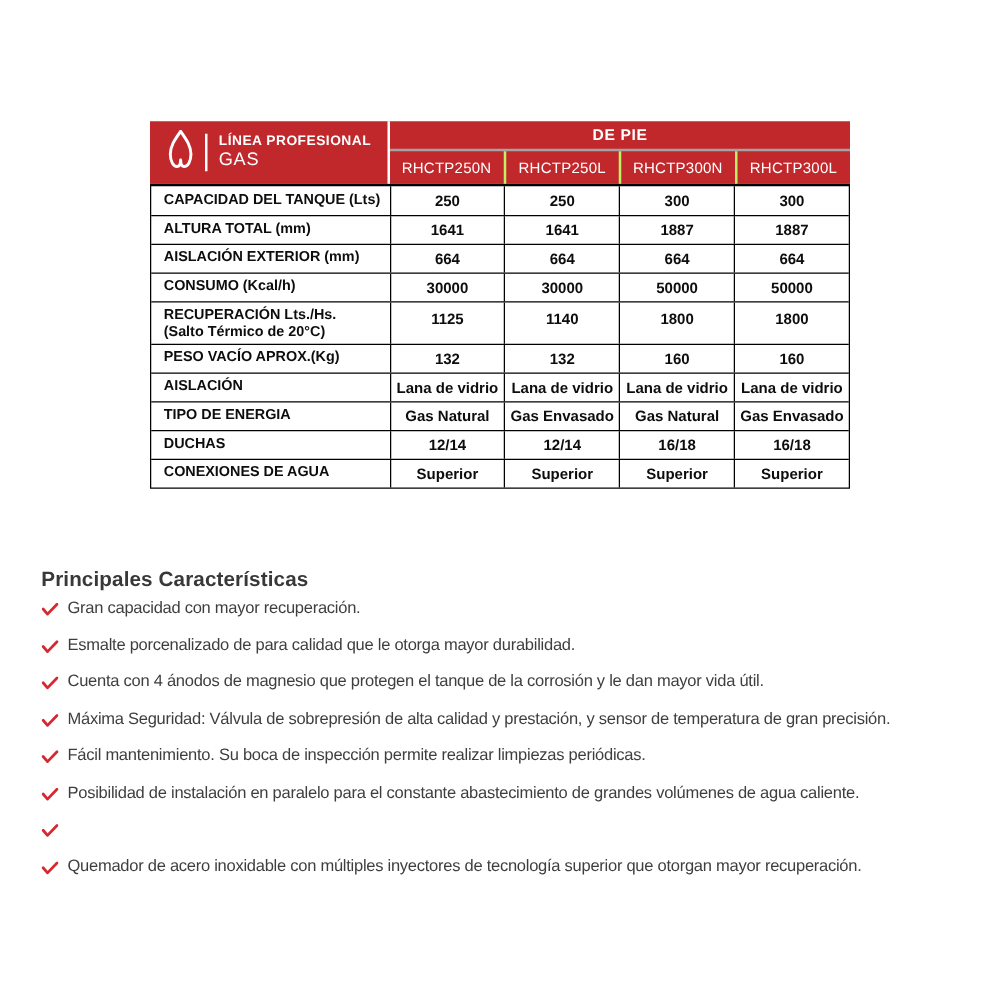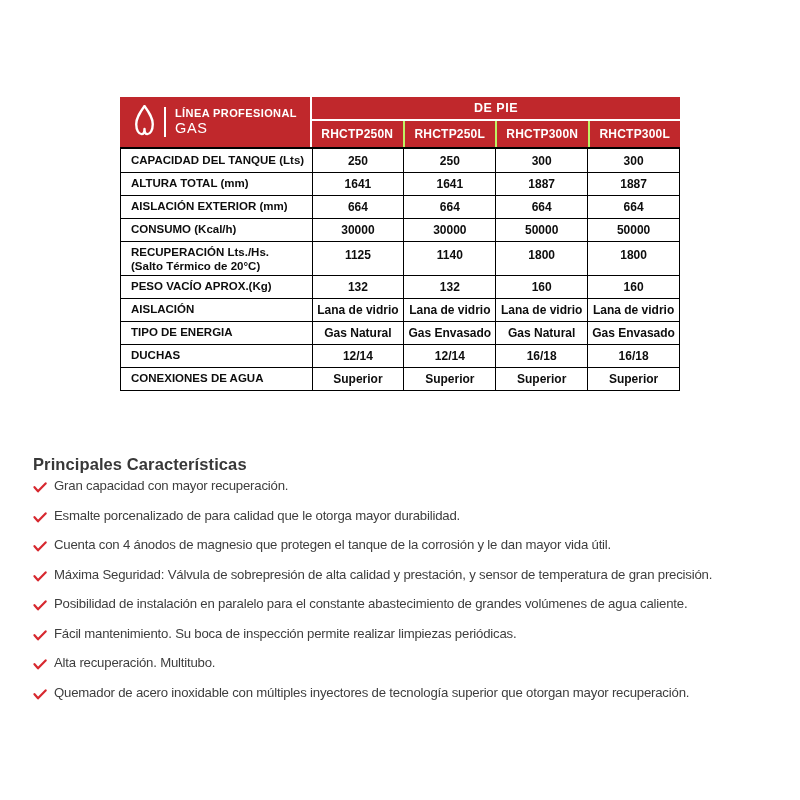--- a/index.html
+++ b/index.html
@@ -23,27 +23,27 @@
     padding-left: 13px; border-right: 2px solid #ffffff;
   }
   .brand-divider { width: 2px; height: 30px; background: #ffffff; margin: 0 9px 0 8px; }
   .brand-text { line-height: 1.15; }
   .brand-line1 { font-size: 11px; font-weight: bold; letter-spacing: 0.4px; }
   .brand-line2 { font-size: 14.5px; font-weight: normal; letter-spacing: 0.6px; }
   .header-right { flex: 1; display: flex; flex-direction: column; }
   .group-header {
     height: 24px; display: flex; align-items: center; justify-content: center;
     font-size: 12.5px; font-weight: bold; letter-spacing: 0.5px;
-    border-bottom: 2px solid #ffffff;
+    border-bottom: 2px solid #a3a3a3;
     text-align: center;
   }
   .models-row { flex: 1; display: flex; }
   .model-cell {
     flex: 1; display: flex; align-items: center; justify-content: center;
-    font-size: 12px; font-weight: bold; letter-spacing: 0.2px;
+    font-size: 12px; font-weight: normal; letter-spacing: 0.2px;
   }
   .model-cell + .model-cell { border-left: 2px solid #bef264; }
 
   .spec-body {
     border: 1.5px solid var(--table-border, #000000);
     border-top-width: 2px;
     color: var(--table-text, #0d0d0d);
   }
   .spec-row { display: flex; height: 23px; }
   .spec-row.tall { height: 34px; }
@@ -216,33 +216,32 @@
   <div class="feature-item">
     <span class="check-icon"><svg width="14" height="11" viewBox="0 0 14 11">
           <path d="M1.5 5.2 L5 9.3 L12.6 1.4" fill="none" stroke="#D7282F" stroke-width="2.2" stroke-linecap="round" stroke-linejoin="round"></path>
         </svg></span>
     <span>Máxima Seguridad: Válvula de sobrepresión de alta calidad y prestación, y sensor de temperatura de gran precisión.</span>
   </div>
   <div class="feature-item">
     <span class="check-icon"><svg width="14" height="11" viewBox="0 0 14 11">
           <path d="M1.5 5.2 L5 9.3 L12.6 1.4" fill="none" stroke="#D7282F" stroke-width="2.2" stroke-linecap="round" stroke-linejoin="round"></path>
         </svg></span>
+    <span>Fácil mantenimiento. Su boca de inspección permite realizar limpiezas periódicas.</span>
+  </div>
+  <div class="feature-item">
+    <span class="check-icon"><svg width="14" height="11" viewBox="0 0 14 11">
+          <path d="M1.5 5.2 L5 9.3 L12.6 1.4" fill="none" stroke="#D7282F" stroke-width="2.2" stroke-linecap="round" stroke-linejoin="round"></path>
+        </svg></span>
     <span>Posibilidad de instalación en paralelo para el constante abastecimiento de grandes volúmenes de agua caliente.</span>
   </div>
   <div class="feature-item">
     <span class="check-icon"><svg width="14" height="11" viewBox="0 0 14 11">
           <path d="M1.5 5.2 L5 9.3 L12.6 1.4" fill="none" stroke="#D7282F" stroke-width="2.2" stroke-linecap="round" stroke-linejoin="round"></path>
         </svg></span>
-    <span>Fácil mantenimiento. Su boca de inspección permite realizar limpiezas periódicas.</span>
-  </div>
-  <div class="feature-item">
-    <span class="check-icon"><svg width="14" height="11" viewBox="0 0 14 11">
-          <path d="M1.5 5.2 L5 9.3 L12.6 1.4" fill="none" stroke="#D7282F" stroke-width="2.2" stroke-linecap="round" stroke-linejoin="round"></path>
-        </svg></span>
-    <span>Alta recuperación. Multitubo.</span>
   </div>
   <div class="feature-item">
     <span class="check-icon"><svg width="14" height="11" viewBox="0 0 14 11">
           <path d="M1.5 5.2 L5 9.3 L12.6 1.4" fill="none" stroke="#D7282F" stroke-width="2.2" stroke-linecap="round" stroke-linejoin="round"></path>
         </svg></span>
     <span>Quemador de acero inoxidable con múltiples inyectores de tecnología superior que otorgan mayor recuperación.</span>
   </div>
 </div>
 
 </body></html>

